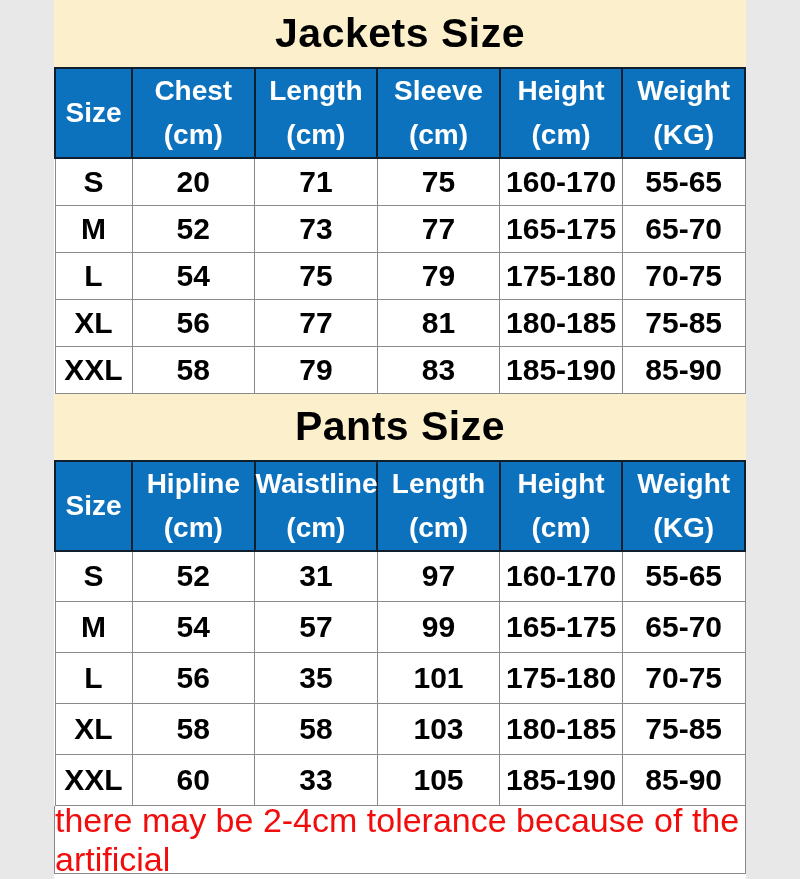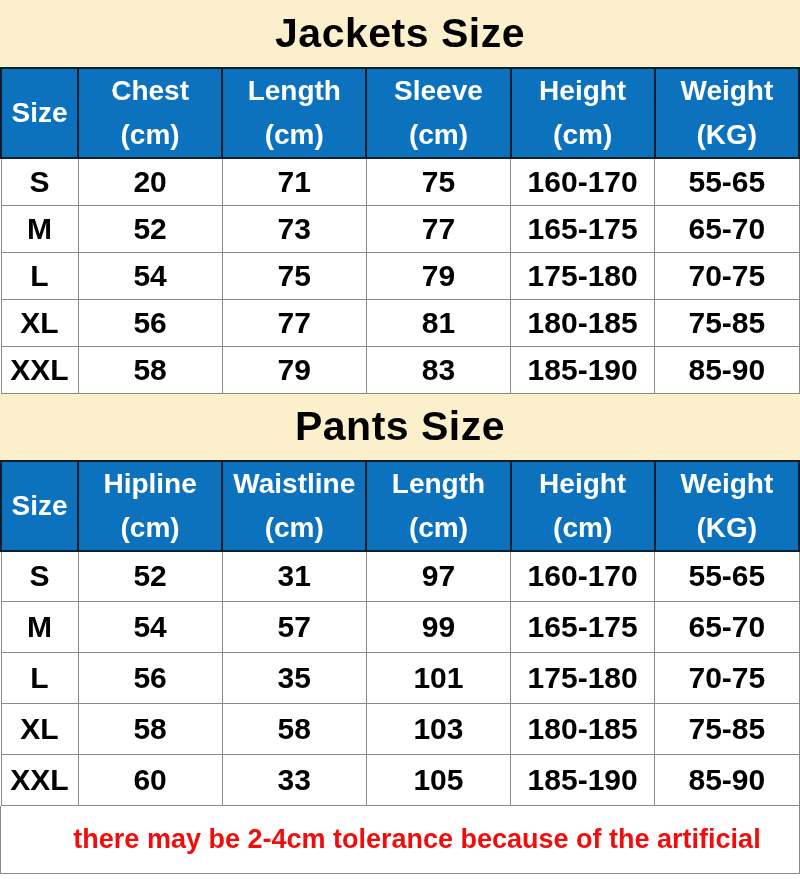--- a/index.html
+++ b/index.html
@@ -9,21 +9,21 @@
     --header_text:#ffffff;
     --grid:#8a8a8a;
     --dark_line:#0f1f2e;
     --text:#000000;
     --note_color:#f20d0d;
   }
   *{box-sizing:border-box;margin:0;padding:0;}
   html,body{background:#e8e8e8;}
   body{font-family:"Liberation Sans", sans-serif;}
   .sheet{
-    width:800px;height:879px;margin:0 auto;
+    width:692px;height:879px;margin:0 auto;
     background:var(--page_bg);
     overflow:hidden;
   }
   .band{
     background:var(--band_bg);
     height:67px;
     display:flex;align-items:center;justify-content:center;
     font-size:41px;font-weight:700;color:var(--text);
     letter-spacing:0.5px;
   }
@@ -56,21 +56,21 @@
     padding:0;
   }
   table.size-table.pants tbody td{height:51px;}
   .note{
     height:68px;
     border-left:1px solid var(--grid);
     border-right:1px solid var(--grid);
     border-bottom:1px solid var(--grid);
     display:flex;align-items:center;justify-content:center;
     color:var(--note_color);
-    font-size:27px;font-weight:700;padding-left:34px;
+    font-size:34px;font-weight:400;
   }
 </style>
 </head>
 <body>
 
 <div class="sheet">
 
   <section>
     <div class="band">Jackets Size</div>
     <table class="size-table jackets">

